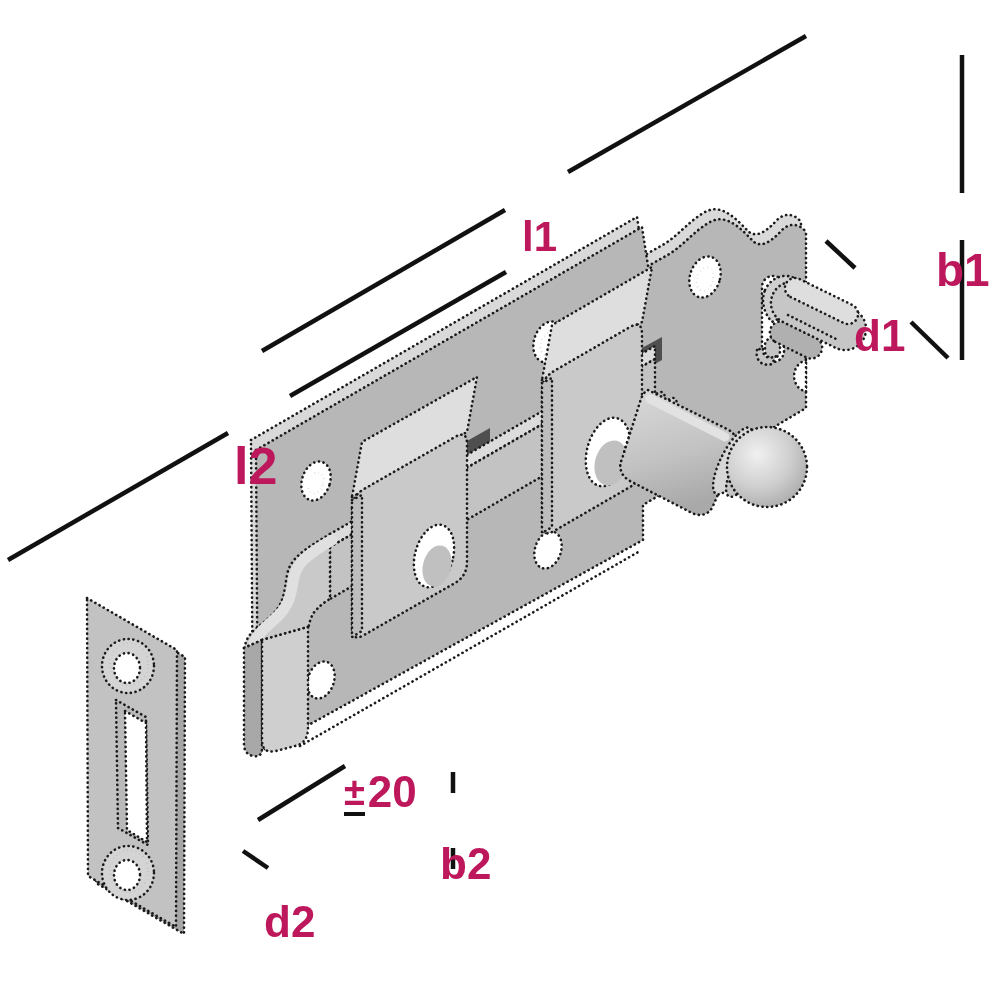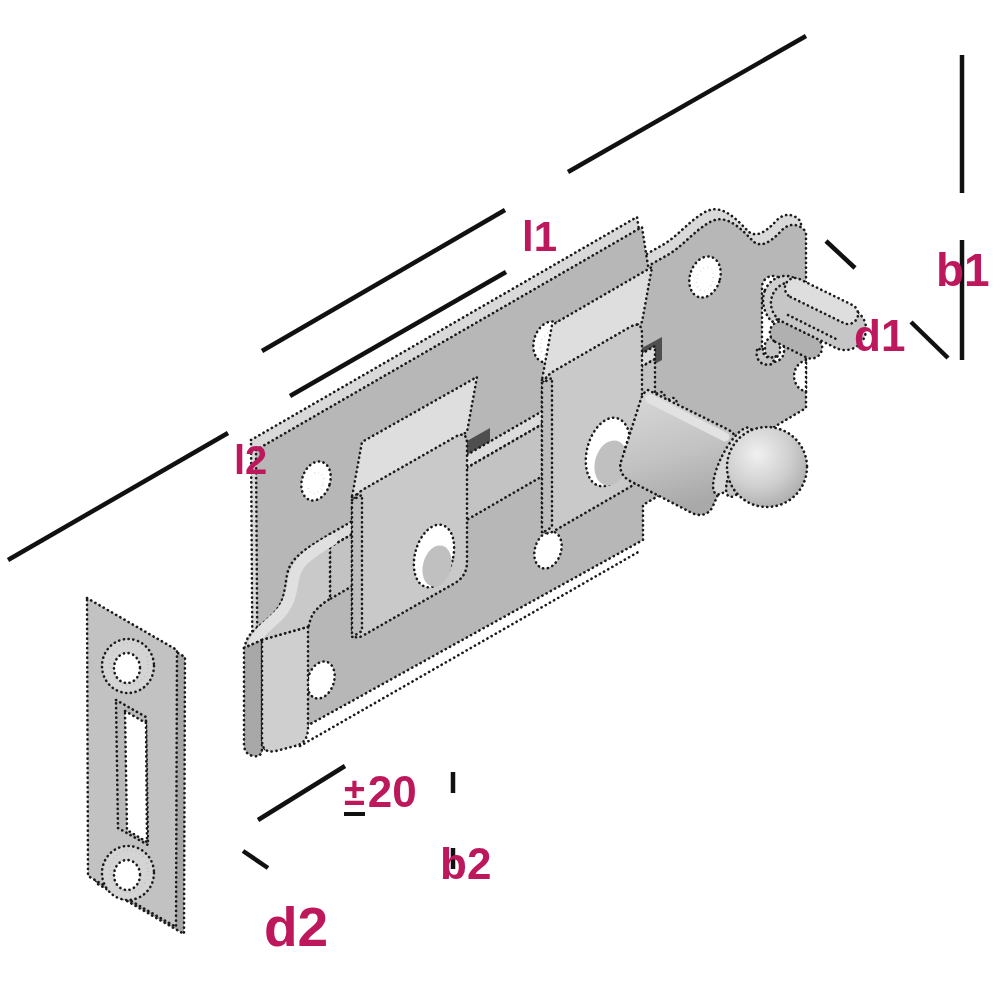--- a/index.html
+++ b/index.html
@@ -2,26 +2,26 @@
 <html><head>
 <meta charset="utf-8">
 <style>
   html,body{margin:0;padding:0;background:#fff;}
   .stage{position:relative;width:1000px;height:1000px;background:#fff;overflow:hidden;
          font-family:"Liberation Sans", sans-serif;}
   .drawing{position:absolute;left:0;top:0;}
   .lbl{position:absolute;font-weight:700;color:#be185d;line-height:1;white-space:nowrap;
        font-family:"Liberation Sans", sans-serif;margin-top:44px;}
   .lbl-l1{left:522px;top:172px;font-size:42px;}
-  .lbl-l2{left:234px;top:396px;font-size:40px;}
+  .lbl-l2{left:234px;top:396px;font-size:52px;}
   .lbl-b1{left:936px;top:203px;font-size:46px;}
   .lbl-d1{left:854px;top:270px;font-size:44px;text-align:right;}
   .lbl-pm20{left:344px;top:726px;font-size:44px;}
   .lbl-b2{left:440px;top:798px;font-size:44px;}
-  .lbl-d2{left:264px;top:856px;font-size:55px;}
+  .lbl-d2{left:264px;top:856px;font-size:44px;}
   .pm-sign{font-size:38px;border-bottom:4px solid #111;padding-bottom:1px;margin-right:3px;
            display:inline-block;vertical-align:2px;}
   
   .o{stroke:#1a1a1a;stroke-width:2.6;stroke-dasharray:0.2 4.6;stroke-linecap:round;stroke-linejoin:round;}
   .nf{fill:none;}
   .dim{stroke:#111;stroke-width:4.5;fill:none;stroke-linecap:butt;}
 </style>
 </head>
 <body>
 

